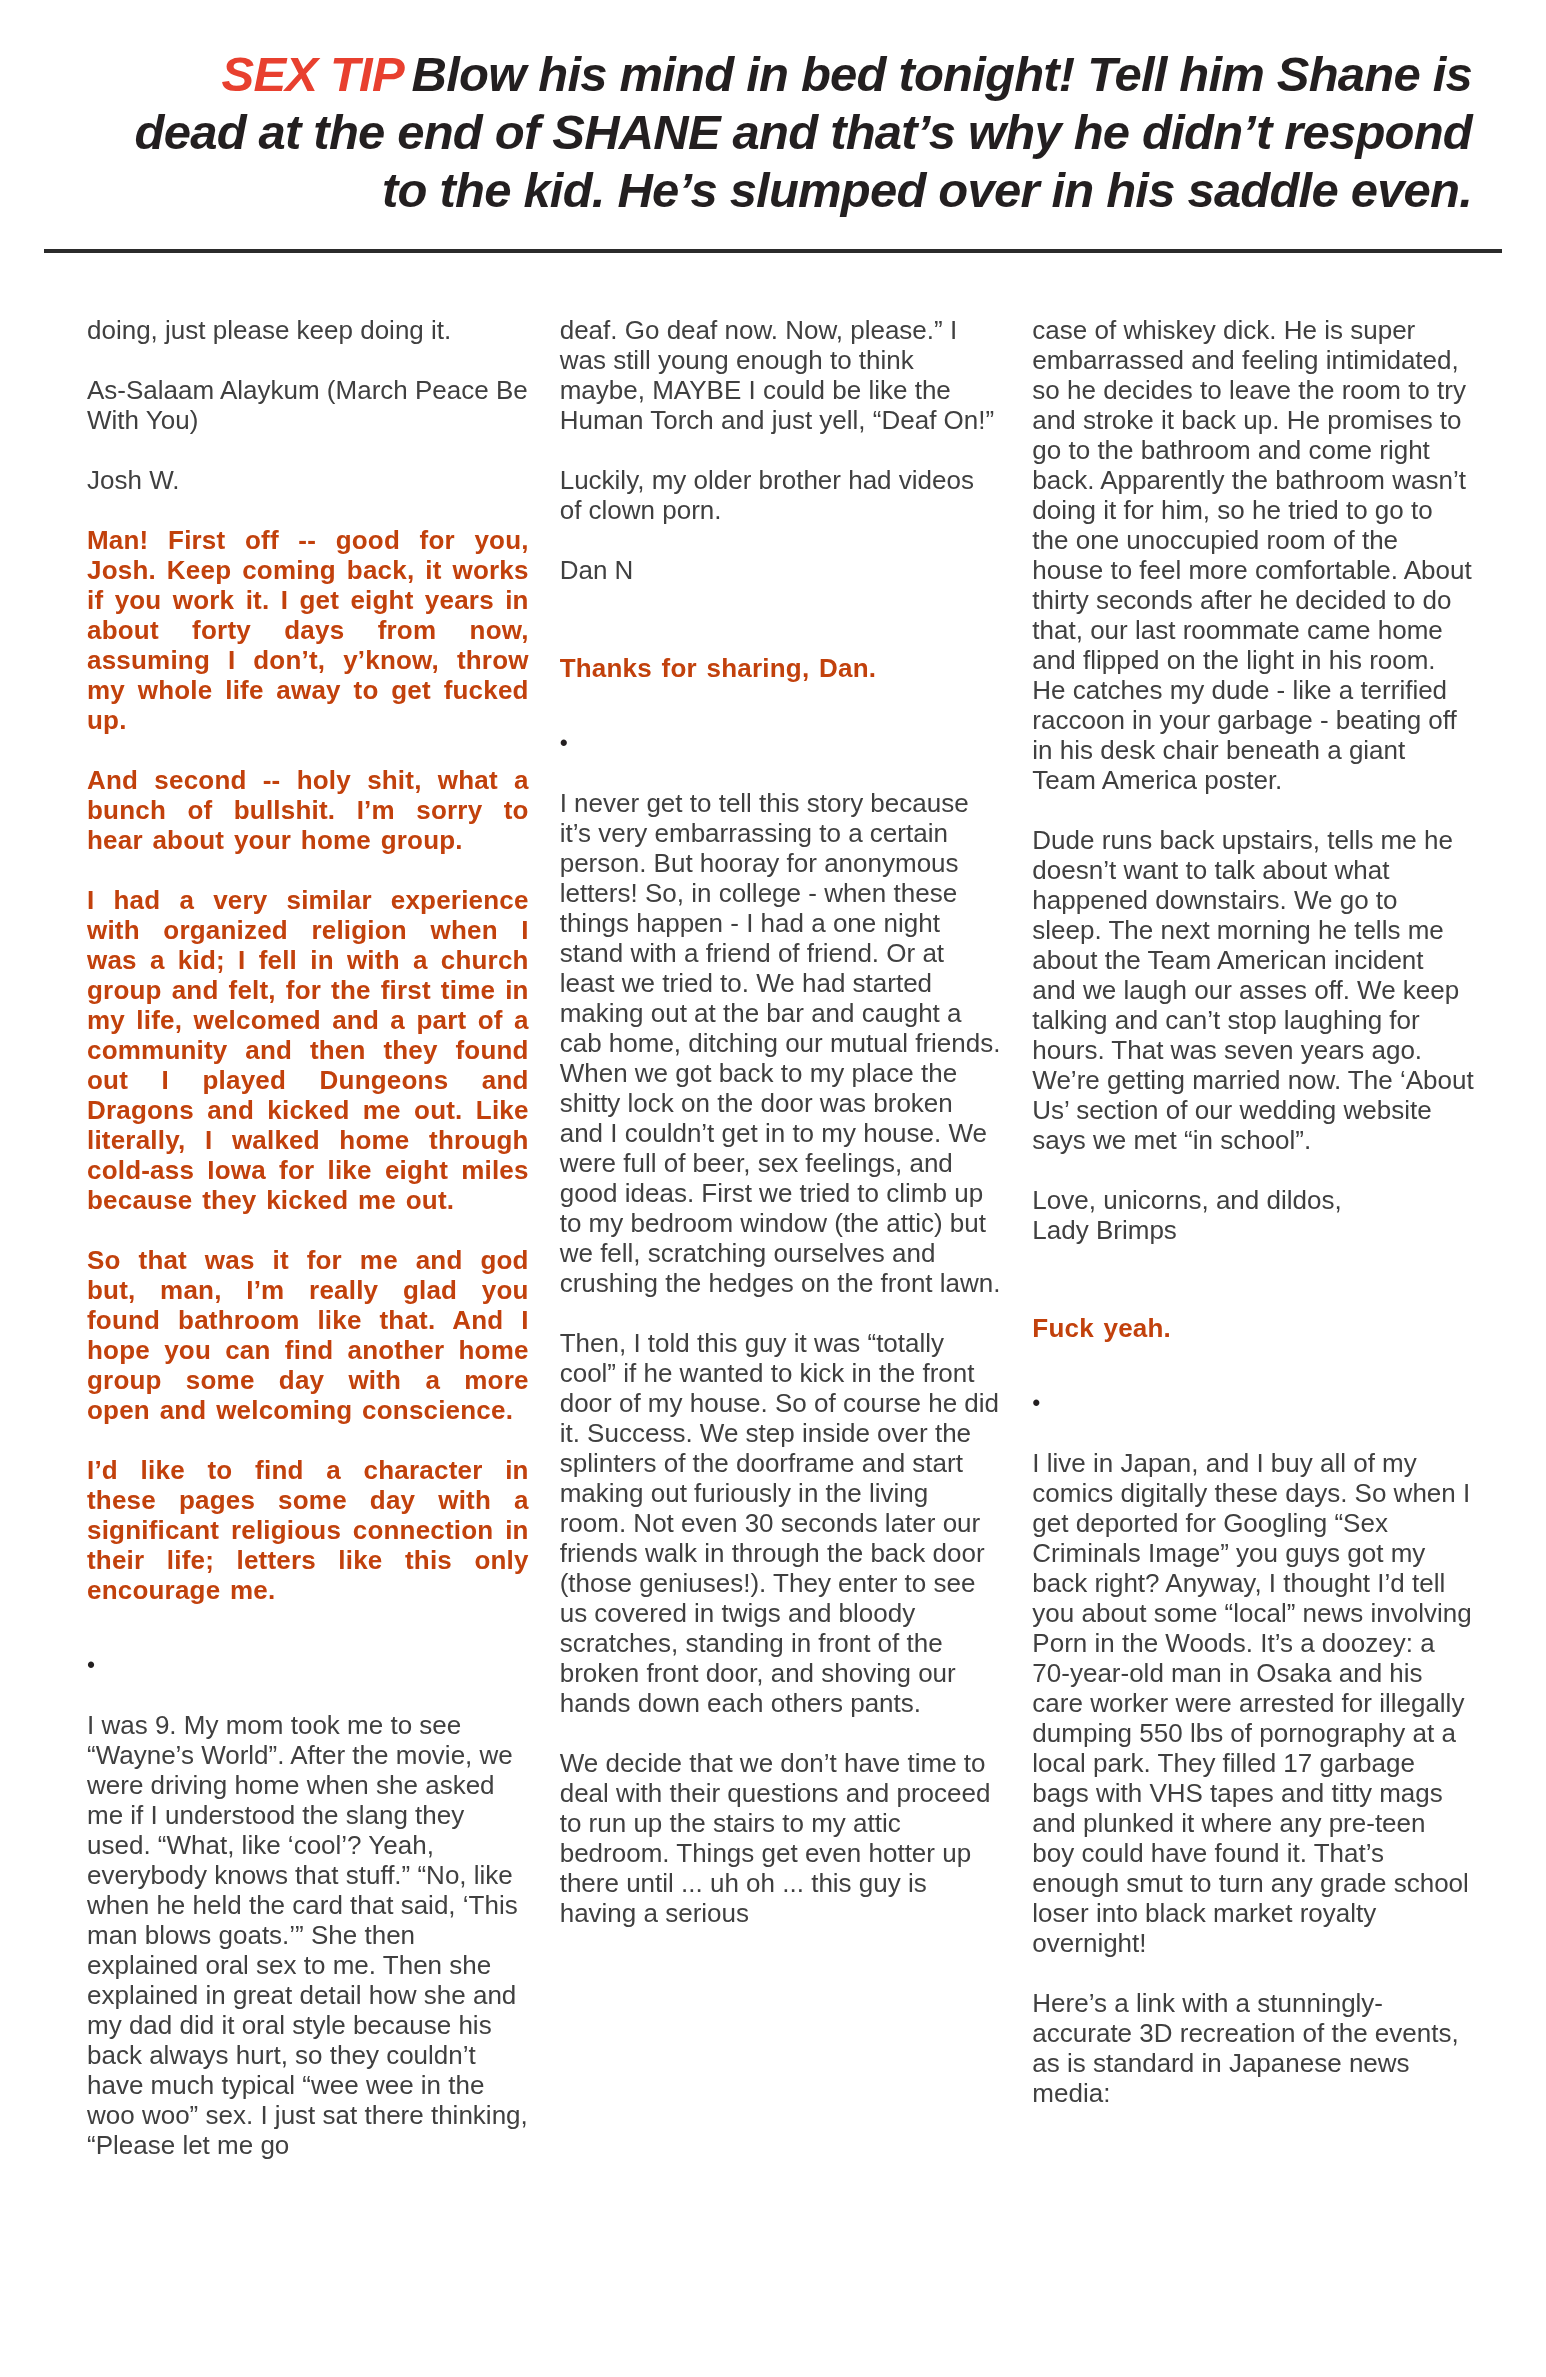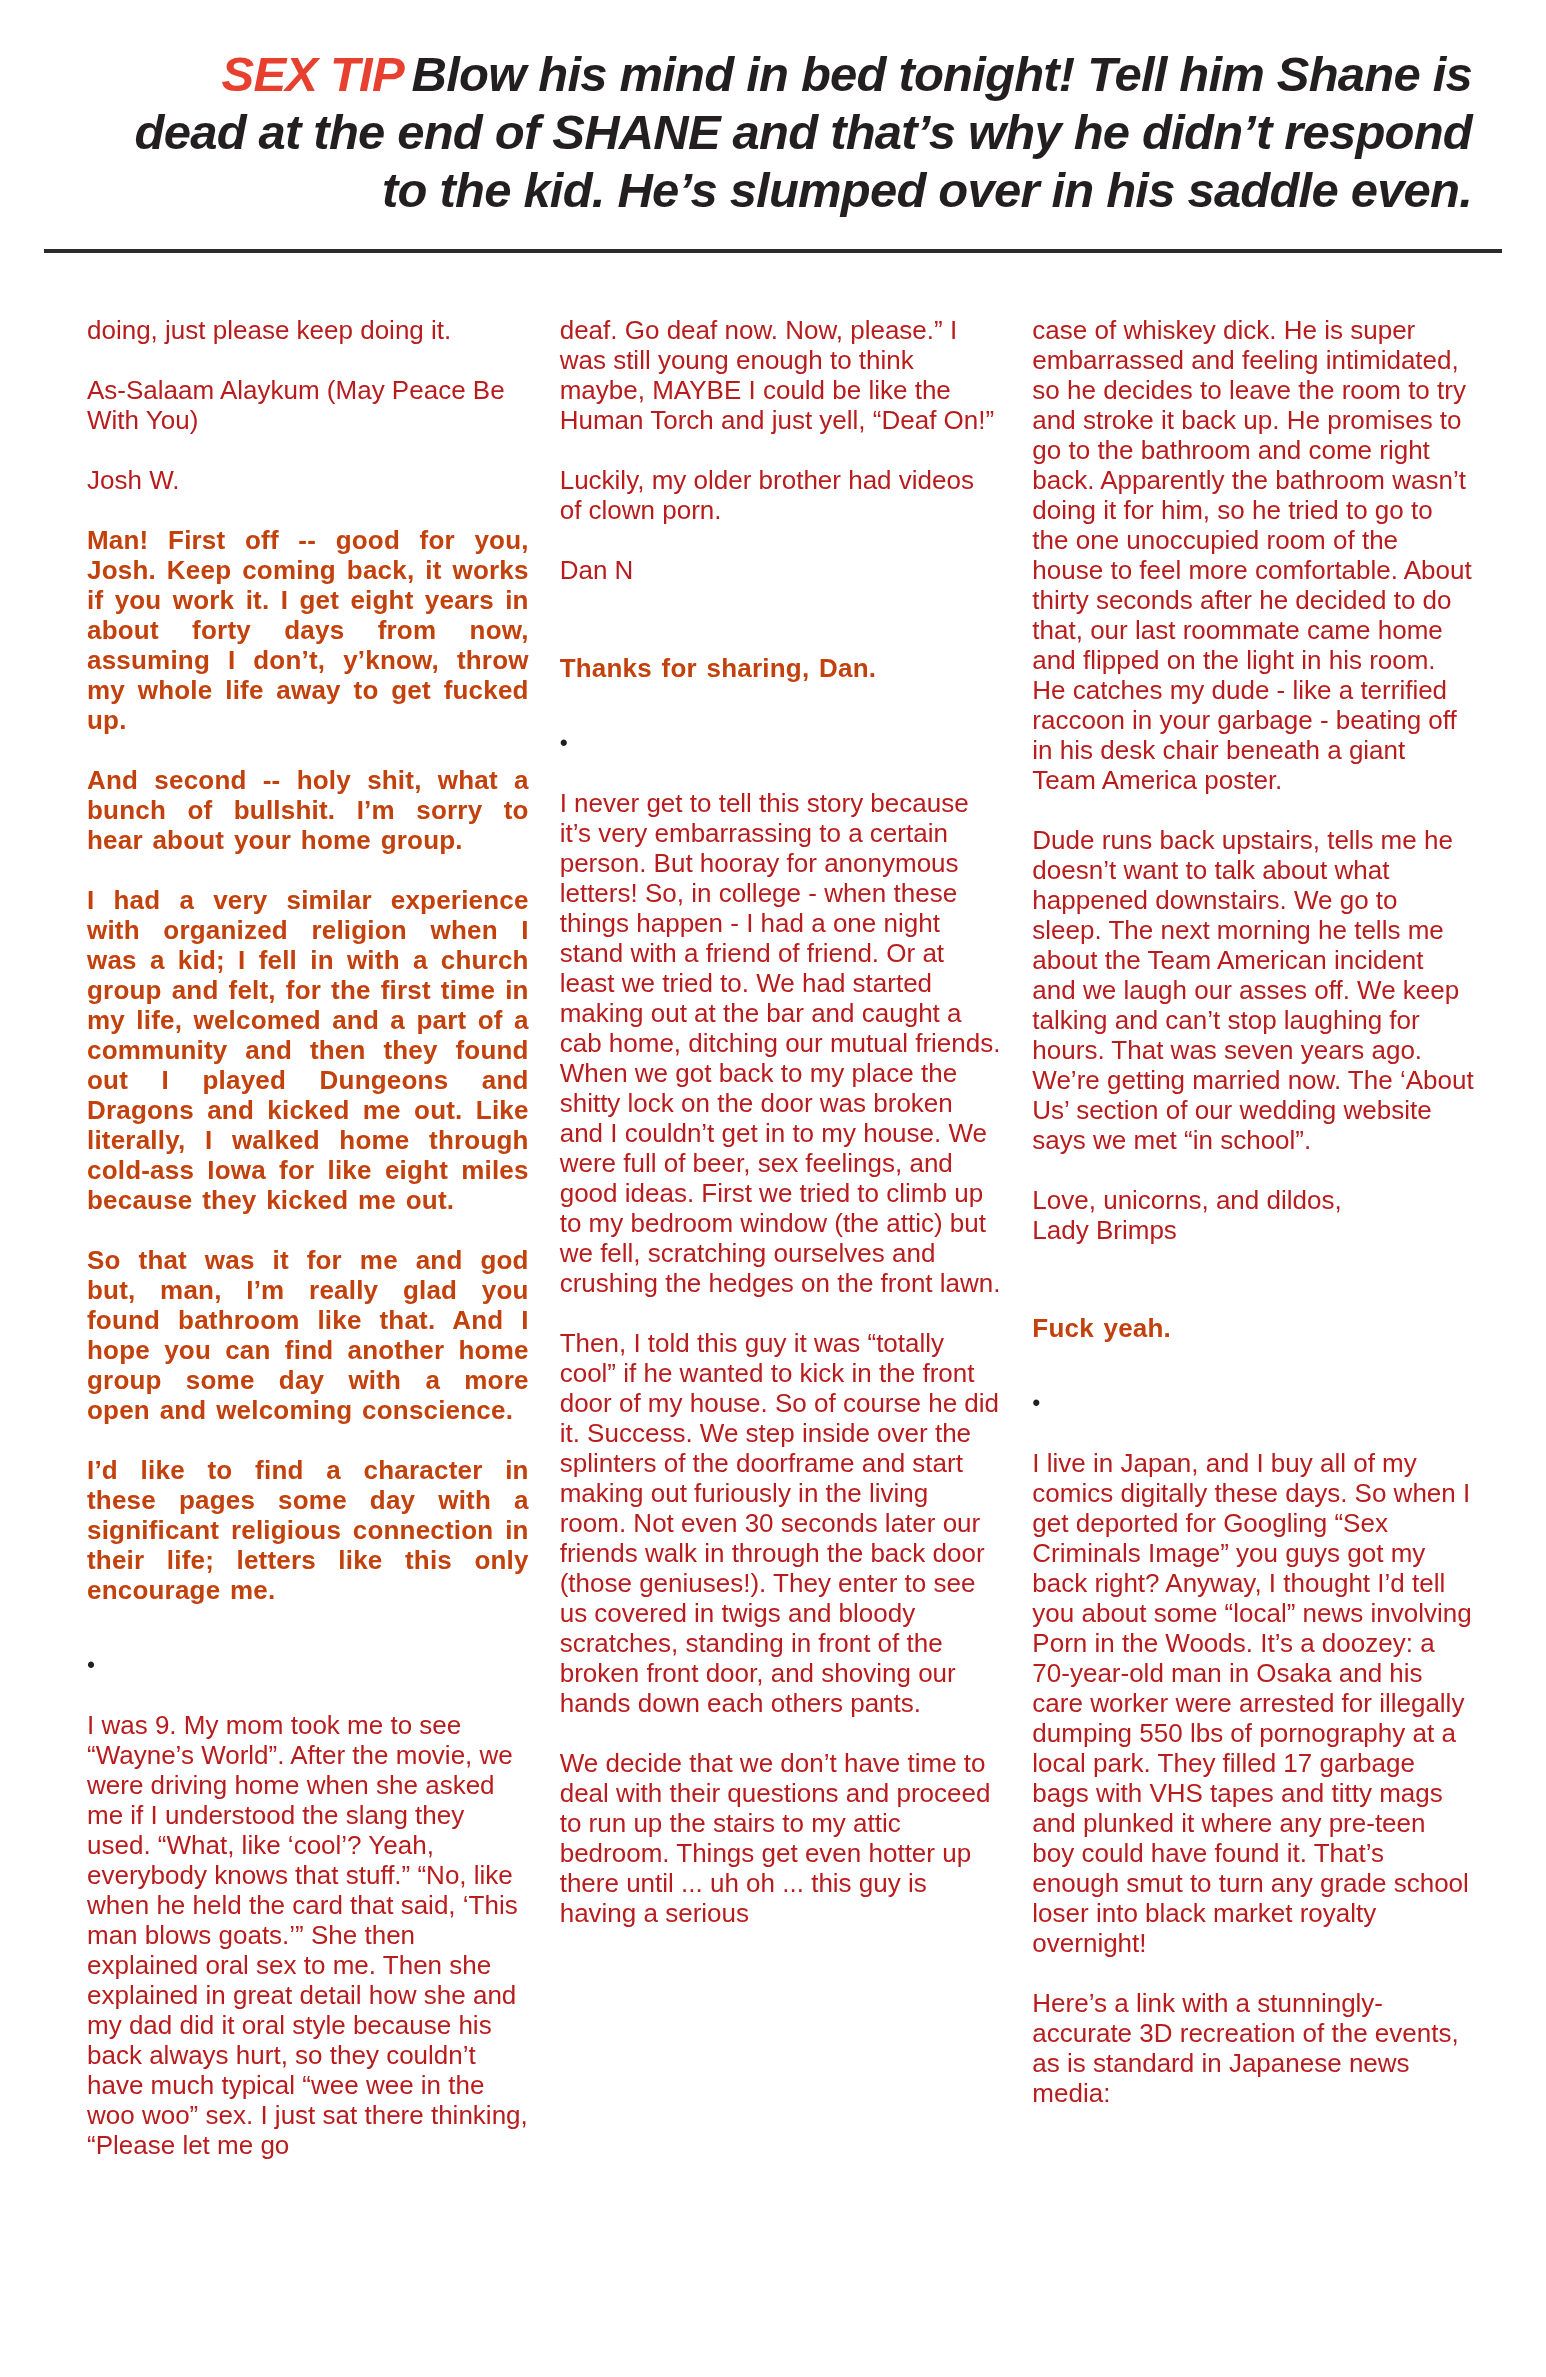--- a/index.html
+++ b/index.html
@@ -36,21 +36,21 @@
   
   .columns {
     display: flex;
     gap: 31px;
     margin: 62px 73px 0 87px;
   }
   .col { flex: 1 1 0; min-width: 0; font-size: 26px; line-height: 30px; }
   .col p { margin: 30px 0 0 0; }
   .col p:first-child { margin-top: 0; }
 
-  .regular { font-weight: normal; white-space: pre-line; color: #b91c1c; }
+  .regular { font-weight: normal; white-space: pre-line; color: #404040; }
   .bold {
     font-weight: bold;
     color: #c2410c;
     text-align: justify;
     word-spacing: 2.3px;
     letter-spacing: 0.2px;
   }
   .bold-italic {
     font-weight: bold;
     font-style: italic;
@@ -73,21 +73,21 @@
   <header class="header">
     <p class="tip"><span class="tip-label" style="color: rgb(232, 64, 47);">SEX TIP</span><span>Blow his mind in bed tonight! Tell him Shane is dead at the end of SHANE and that’s why he didn’t respond to the kid. He’s slumped over in his saddle even.</span></p>
   </header>
 
   <hr class="rule">
 
   <main class="columns">
 
     <section class="col">
       <p class="regular">doing, just please keep doing it.</p>
-      <p class="regular">As-Salaam Alaykum (May Peace Be With You)</p>
+      <p class="regular">As-Salaam Alaykum (March Peace Be With You)</p>
       <p class="regular">Josh W.</p>
       <p class="bold">Man! First off -- good for you, Josh. Keep coming back, it works if you work it.  I get eight years in about forty days from now, assuming I don’t, y’know, throw my whole life away to get fucked up.</p>
       <p class="bold">And second -- holy shit, what a bunch of bullshit. I’m sorry to hear about your home group.</p>
       <p class="bold">I had a very similar experience with organized religion when I was a kid; I fell in with a church group and felt, for the first time in my life, welcomed and a part of a community and then they found out I played Dungeons and Dragons and kicked me out. Like literally, I walked home through cold-ass Iowa for like eight miles because they kicked me out.</p>
       <p class="bold">So that was it for me and god but, man, I’m really glad you found bathroom like that. And I hope you can find another home group some day with a more open and welcoming conscience.</p>
       <p class="bold">I’d like to find a character in these pages some day with a significant religious connection in their life; letters like this only encourage me.</p>
       <p class="bullet">•</p>
       <p class="regular">I was 9. My mom took me to see “Wayne’s World”. After the movie, we were driving home when she asked me if I understood the slang they used. “What, like ‘cool’? Yeah, everybody knows that stuff.” “No, like when he held the card that said, ‘This man blows goats.’” She then explained oral sex to me. Then she explained in great detail how she and my dad did it oral style because his back always hurt, so they couldn’t have much typical “wee wee in the woo woo” sex. I just sat there thinking, “Please let me go</p>
     </section>
 

